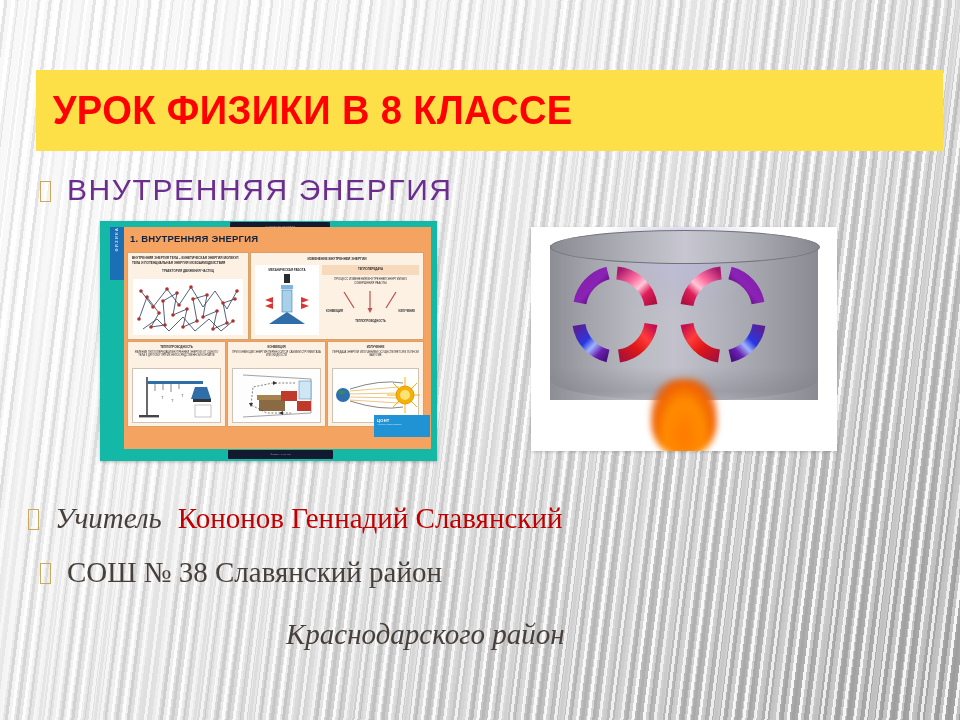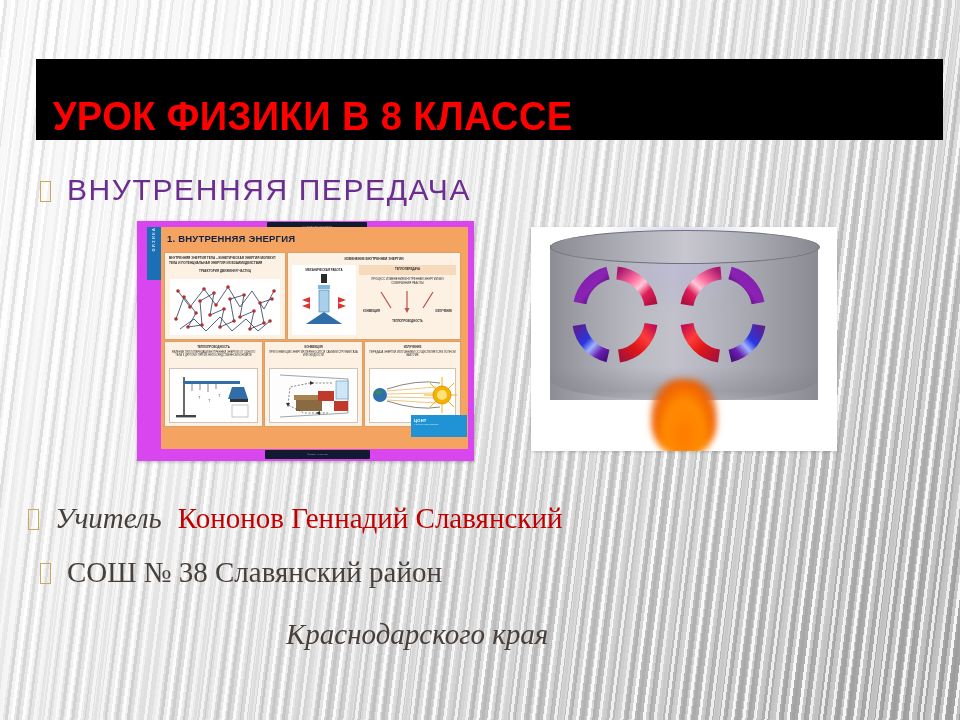--- a/index.html
+++ b/index.html
@@ -33,23 +33,23 @@
     background:repeating-linear-gradient(97deg,
         rgba(255,255,255,0.55) 0px,
         rgba(255,255,255,0.55) 6px,
         rgba(150,150,150,0.10) 6px,
         rgba(150,150,150,0.10) 14px);
     opacity:.6;
   }
 
   
   #title-banner{
-    position:absolute;left:36px;top:59px;width:907px;height:81px;
-    background:#000000;
-    display:flex;align-items:flex-end;
+    position:absolute;left:36px;top:70px;width:907px;height:81px;
+    background:#fde047;
+    display:flex;align-items:center;
   }
   #title-text{
     font-family:"Liberation Sans", sans-serif;
     font-weight:bold;
     font-size:41px;
     letter-spacing:.4px;
     color:#ff0000;
     padding-left:18px;
     transform:scaleX(.93);
     transform-origin:left center;
@@ -87,22 +87,22 @@
   }
   #region-row{position:absolute;left:286px;top:618px;}
   #region-text{
     font-family:"Liberation Serif", serif;
     font-style:italic;font-size:29px;color:#473f3a;white-space:nowrap;
   }
 
   
   #poster{
     position:absolute;left:100px;top:221px;width:337px;height:240px;
-    background:#d946ef;box-shadow:0 1px 3px rgba(0,0,0,.25);
-    overflow:hidden;font-family:"Liberation Sans", sans-serif;margin-left:37px;
+    background:#14b8a6;box-shadow:0 1px 3px rgba(0,0,0,.25);
+    overflow:hidden;font-family:"Liberation Sans", sans-serif;
   }
   #p-top-dark{position:absolute;left:130px;top:1px;width:100px;height:9px;background:#111a2e;border-radius:1px;}
   #p-top-dark-txt{font-size:2.4px;color:#9aa4bb;text-align:center;line-height:9px;letter-spacing:.2px;}
   #p-bot-dark{position:absolute;left:128px;bottom:2px;width:105px;height:9px;background:#111a2e;border-radius:1px;}
   #p-bot-dark-txt{font-size:2.4px;color:#9aa4bb;text-align:center;line-height:9px;}
 
   #p-blue-strip{position:absolute;left:10px;top:6px;width:14px;height:53px;background:#1b6fb5;}
   #p-blue-strip span{
     display:block;writing-mode:vertical-rl;transform:rotate(180deg);
     color:#fff;font-size:4px;letter-spacing:1.4px;text-align:center;
@@ -187,21 +187,21 @@
   <div id="bg-base"></div>
   <div id="bg-stripes"></div>
   <div id="bg-stripes2"></div>
 
   <div id="title-banner">
     <div id="title-text">УРОК ФИЗИКИ В 8 КЛАССЕ</div>
   </div>
 
   <div id="sub-row" class="bullet-row">
     <span class="bullet-glyph"></span>
-    <span id="subtitle-text">ВНУТРЕННЯЯ  ПЕРЕДАЧА</span>
+    <span id="subtitle-text">ВНУТРЕННЯЯ  ЭНЕРГИЯ</span>
   </div>
 
   <div id="poster">
 
     <div id="p-top-dark">
       <div id="p-top-dark-txt">НАГЛЯДНОЕ ПОСОБИЕ</div>
     </div>
 
     <div id="p-blue-strip">
       <span>ФИЗИКА</span>
@@ -439,16 +439,16 @@
     <span style="display:inline-block;width:16px;"></span>
     <span class="serif-red">Кононов Геннадий  Славянский</span>
   </div>
 
   <div id="school-row" class="bullet-row">
     <span class="bullet-glyph"></span>
     <span class="serif-plain">СОШ № 38  Славянский район</span>
   </div>
 
   <div id="region-row">
-    <span id="region-text">Краснодарского  края</span>
+    <span id="region-text">Краснодарского  район</span>
   </div>
 
 </div>
 
 </body></html>

